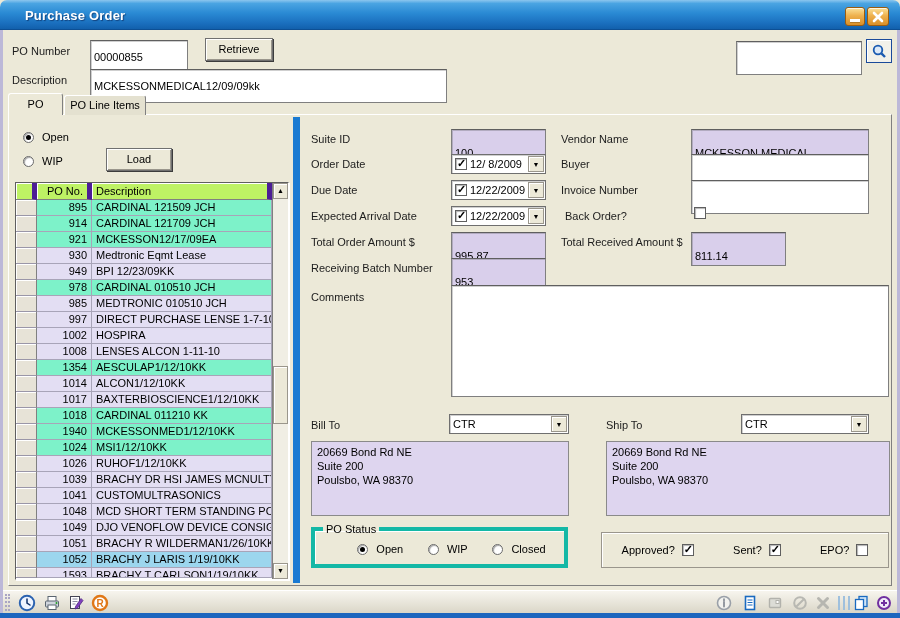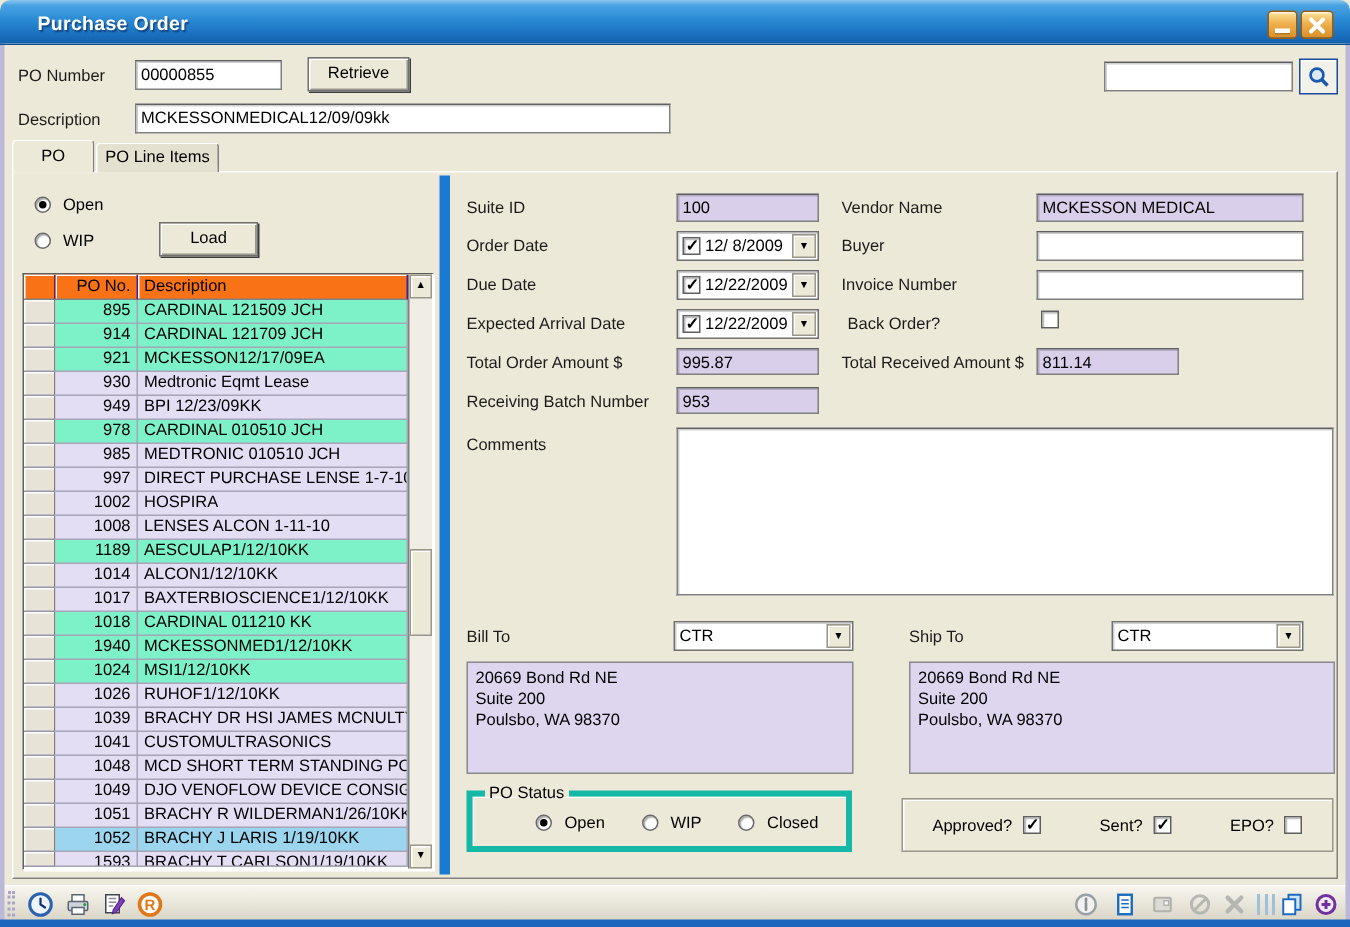--- a/index.html
+++ b/index.html
@@ -21,21 +21,21 @@
     background:linear-gradient(#fbe29a,#eeb14e 45%,#d98f28);box-shadow:inset 0 1px 0 rgba(255,255,255,.7);
     display:flex;align-items:center;justify-content:center}
   .tbtn.min{left:845px;width:20px}
   .tbtn.close{left:867px;width:22px}
   .tbtn .bar{width:10px;height:3px;background:#fff;margin-top:7px;box-shadow:0 1px 0 rgba(0,0,0,.2)}
   .tbtn svg{display:block}
 
   
   .lbl{position:absolute;white-space:nowrap;color:#1c1c1c;line-height:12px}
   .fld{position:absolute;background:#fff;border:1px solid #7f7f7f;border-top-color:#5f5f5f;
-    box-shadow:inset 1px 1px 0 rgba(64,64,64,.25);padding:2px 3px;font-size:11px;color:#000;line-height:14px}
+    box-shadow:inset 1px 1px 0 rgba(64,64,64,.25);padding:16px 3px;font-size:11px;color:#000;line-height:14px}
   input.fld{outline:none}
   .fld.lav{background:#d9cfeb}
   .btn{position:absolute;background:#ece9d8;border:1px solid #707070;text-align:center;
     box-shadow:inset 1px 1px 0 #fff,inset -1px -1px 0 #9a968c,1px 1px 0 #3c3c3c;
     font-size:11px;line-height:20px;cursor:default}
   .radio{display:inline-block;width:11px;height:11px;border-radius:50%;background:#fff;
     border:1px solid #6a6a6a;box-shadow:inset 1px 1px 1px rgba(0,0,0,.35);vertical-align:-2px;position:relative}
   .radio.on::after{content:"";position:absolute;left:2px;top:2px;width:5px;height:5px;border-radius:50%;background:#000}
   .cb{display:inline-block;width:12px;height:12px;background:#fff;border:1px solid #5f5f5f;
     box-shadow:inset 1px 1px 1px rgba(0,0,0,.3);position:relative;vertical-align:-2px}
@@ -56,21 +56,21 @@
   .tab.inactive{left:64px;top:95px;width:82px;height:20px;line-height:18px;background:#e4e1d0}
   .tabpage{position:absolute;left:8px;top:114px;width:884px;height:472px;background:#ece9d8;
     border:1px solid #808080;border-top-color:#fff;border-left-color:#fff}
 
   
   .splitter{position:absolute;left:284px;top:2px;width:7px;height:466px;background:#1a7ad2}
   .grid{position:absolute;left:6px;top:67px;width:274px;height:398px;background:#fff;
     border:1px solid #5f5f5f;border-bottom-color:#fff;border-right-color:#fff;box-shadow:1px 1px 0 #fff;display:flex}
   .gcontent{width:256px;display:flex;flex-direction:column;overflow:hidden}
   .ghead{display:flex;height:17px;flex:none}
-  .ghead .hcell{background:#f97316;border-right:1px solid #4c1d95;border-bottom:1px solid #808080;
+  .ghead .hcell{background:#bef264;border-right:5px solid #4c1d95;border-bottom:1px solid #808080;
     box-shadow:inset 1px 1px 0 #fff;line-height:16px}
   .hgut{width:21px;flex:none}
   .hpo{width:55px;flex:none;text-align:right;padding-right:4px}
   .hdesc{flex:1;padding-left:4px}
   .gbody{flex:1;overflow:hidden}
   .grow{display:flex;height:16px}
   .grow .gut{width:21px;flex:none;background:#e7e3d7;border-right:1px solid #808080;border-bottom:1px solid #9a96a8;
     box-shadow:inset 1px 1px 0 #fff}
   .grow .cell{line-height:15px;border-right:1px solid #a8a4b8;border-bottom:1px solid #a8a4b8;overflow:hidden;white-space:nowrap}
   .grow .po{width:55px;flex:none;text-align:right;padding-right:4px}
@@ -210,21 +210,21 @@
             <div class="cell po">1002</div>
             <div class="cell desc">HOSPIRA</div>
           </div>
           <div class="grow lav">
             <div class="gut"></div>
             <div class="cell po">1008</div>
             <div class="cell desc">LENSES ALCON 1-11-10</div>
           </div>
           <div class="grow teal">
             <div class="gut"></div>
-            <div class="cell po">1189</div>
+            <div class="cell po">1354</div>
             <div class="cell desc">AESCULAP1/12/10KK</div>
           </div>
           <div class="grow lav">
             <div class="gut"></div>
             <div class="cell po">1014</div>
             <div class="cell desc">ALCON1/12/10KK</div>
           </div>
           <div class="grow lav">
             <div class="gut"></div>
             <div class="cell po">1017</div>

